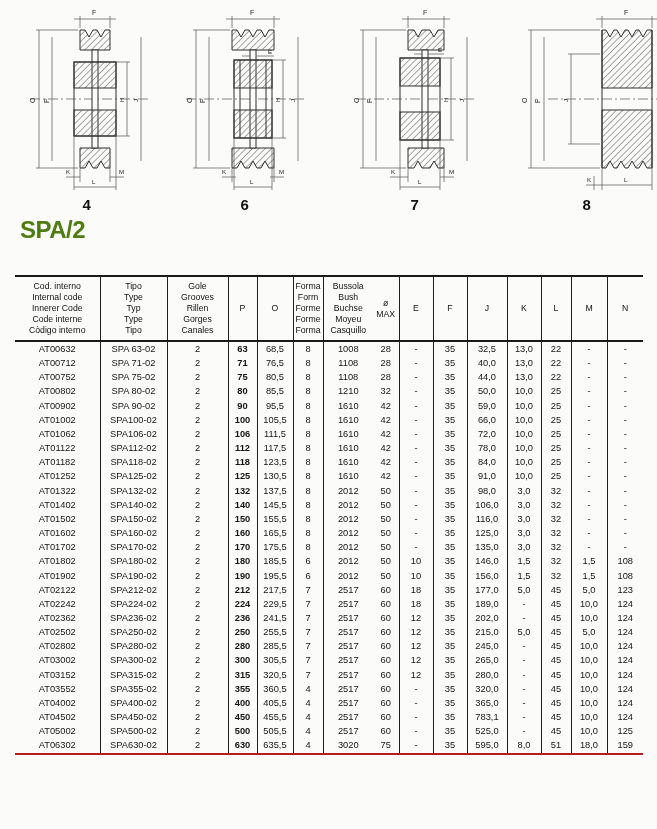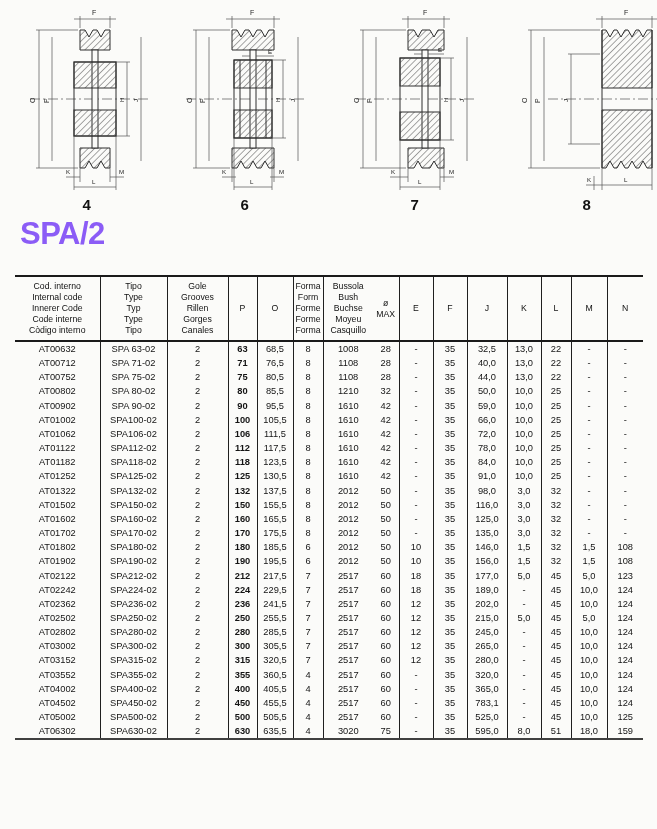--- a/index.html
+++ b/index.html
@@ -29,28 +29,28 @@
   svg .hat{fill:url(#hatch4);stroke:#2e2e2e;stroke-width:1;}
   svg .web{fill:#fbfbf9;stroke:#2e2e2e;stroke-width:1;}
   svg .dim{stroke:#555;stroke-width:0.7;fill:none;}
   svg .cl{stroke:#555;stroke-width:0.7;stroke-dasharray:10 3 2 3;fill:none;}
   svg text{fill:#222;font-size:7px;font-family:"Liberation Sans",sans-serif;}
   svg text.sm{font-size:6.2px;}
 
   
   .title{
     position:absolute;left:20px;top:216px;
-    font-size:31px;font-weight:bold;letter-spacing:-0.5px;color:#8b5cf6;
+    font-size:24px;font-weight:bold;letter-spacing:-0.5px;color:#4d7c0f;
   }
 
   
   .tablewrap{position:absolute;left:15px;top:275px;width:628px;}
   table{
     border-collapse:collapse;table-layout:fixed;width:628px;
-    border-top:2px solid #1a1a1a;border-bottom:2px solid #404040;
+    border-top:2px solid #1a1a1a;border-bottom:2px solid #b91c1c;
   }
   thead tr{border-bottom:2px solid #1a1a1a;}
   th,td{
     border-left:1px solid #1f1f1f;
     text-align:center;vertical-align:middle;
     padding:0;overflow:hidden;
   }
   th:first-child, td:first-child{border-left:none;}
   th.th-dmax, td.c-dmax{border-left:none;}
   th{
@@ -476,20 +476,37 @@
             <td class="c-dmax">50</td>
             <td class="c-e">-</td>
             <td class="c-f">35</td>
             <td class="c-j">98,0</td>
             <td class="c-k">3,0</td>
             <td class="c-l">32</td>
             <td class="c-m">-</td>
             <td class="c-n">-</td>
           </tr>
           <tr>
+            <td class="c-code">AT01402</td>
+            <td class="c-type">SPA140-02</td>
+            <td class="c-grooves">2</td>
+            <td class="c-p">140</td>
+            <td class="c-o">145,5</td>
+            <td class="c-form">8</td>
+            <td class="c-bush">2012</td>
+            <td class="c-dmax">50</td>
+            <td class="c-e">-</td>
+            <td class="c-f">35</td>
+            <td class="c-j">106,0</td>
+            <td class="c-k">3,0</td>
+            <td class="c-l">32</td>
+            <td class="c-m">-</td>
+            <td class="c-n">-</td>
+          </tr>
+          <tr>
             <td class="c-code">AT01502</td>
             <td class="c-type">SPA150-02</td>
             <td class="c-grooves">2</td>
             <td class="c-p">150</td>
             <td class="c-o">155,5</td>
             <td class="c-form">8</td>
             <td class="c-bush">2012</td>
             <td class="c-dmax">50</td>
             <td class="c-e">-</td>
             <td class="c-f">35</td>

